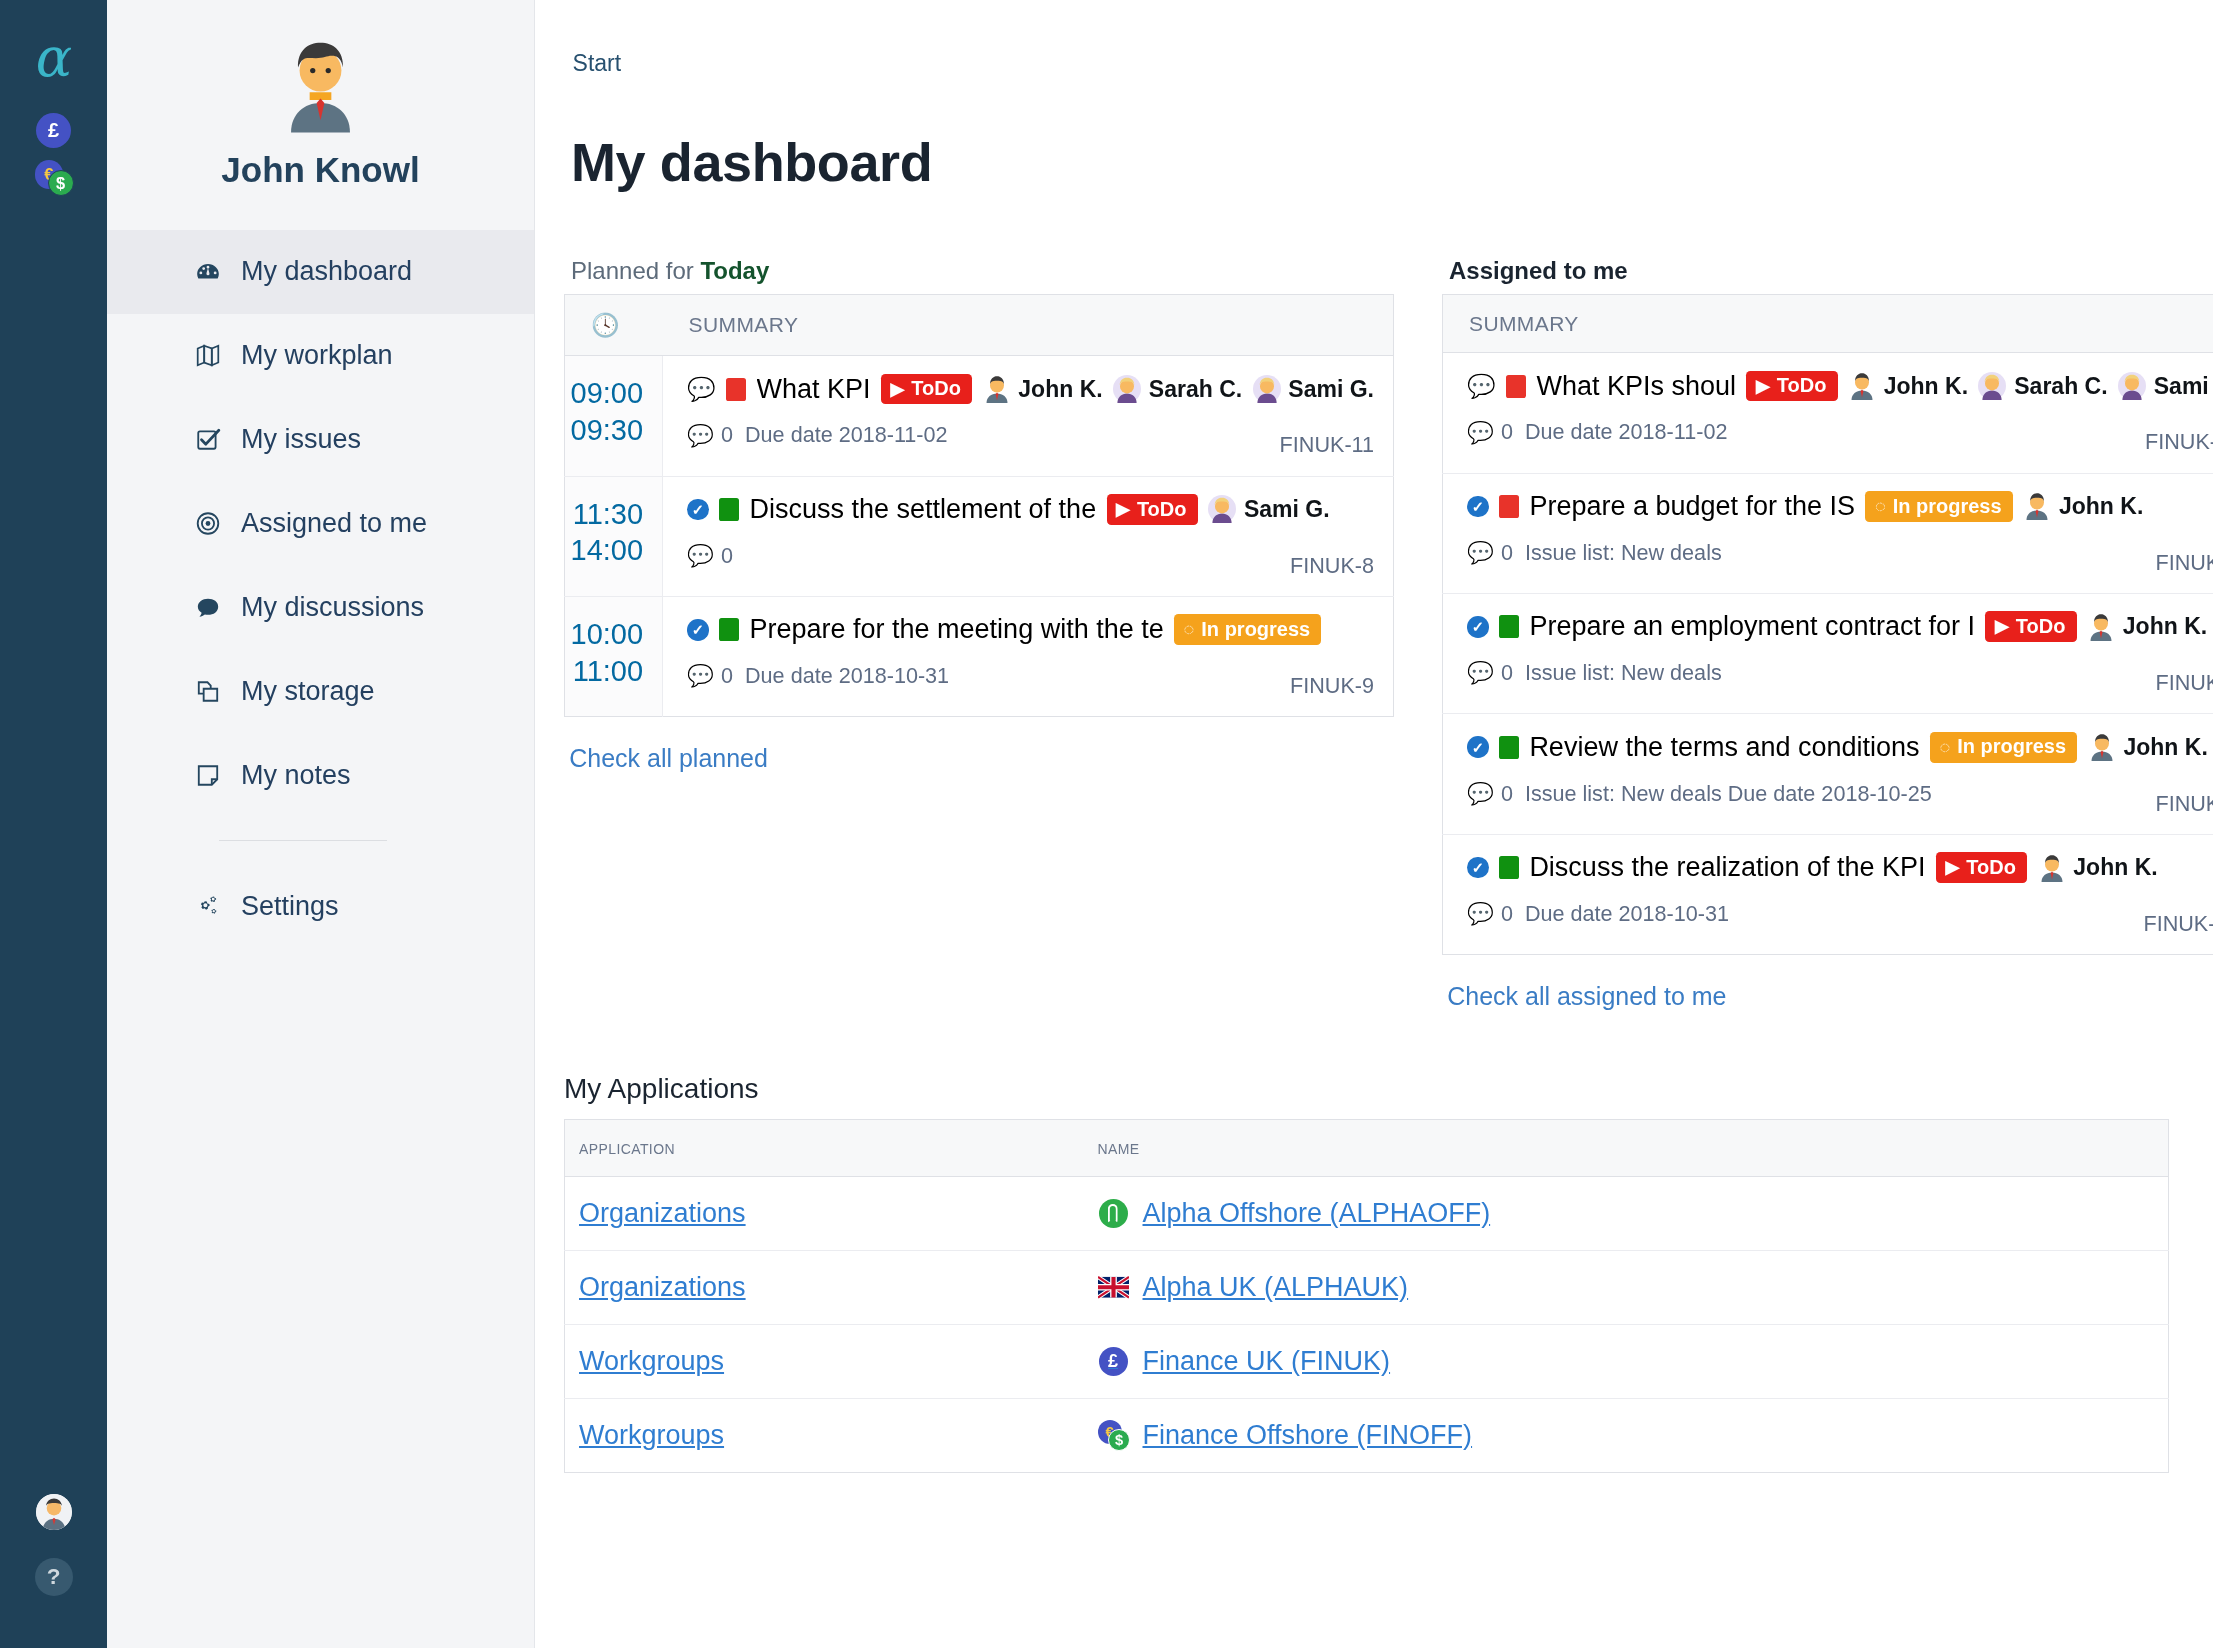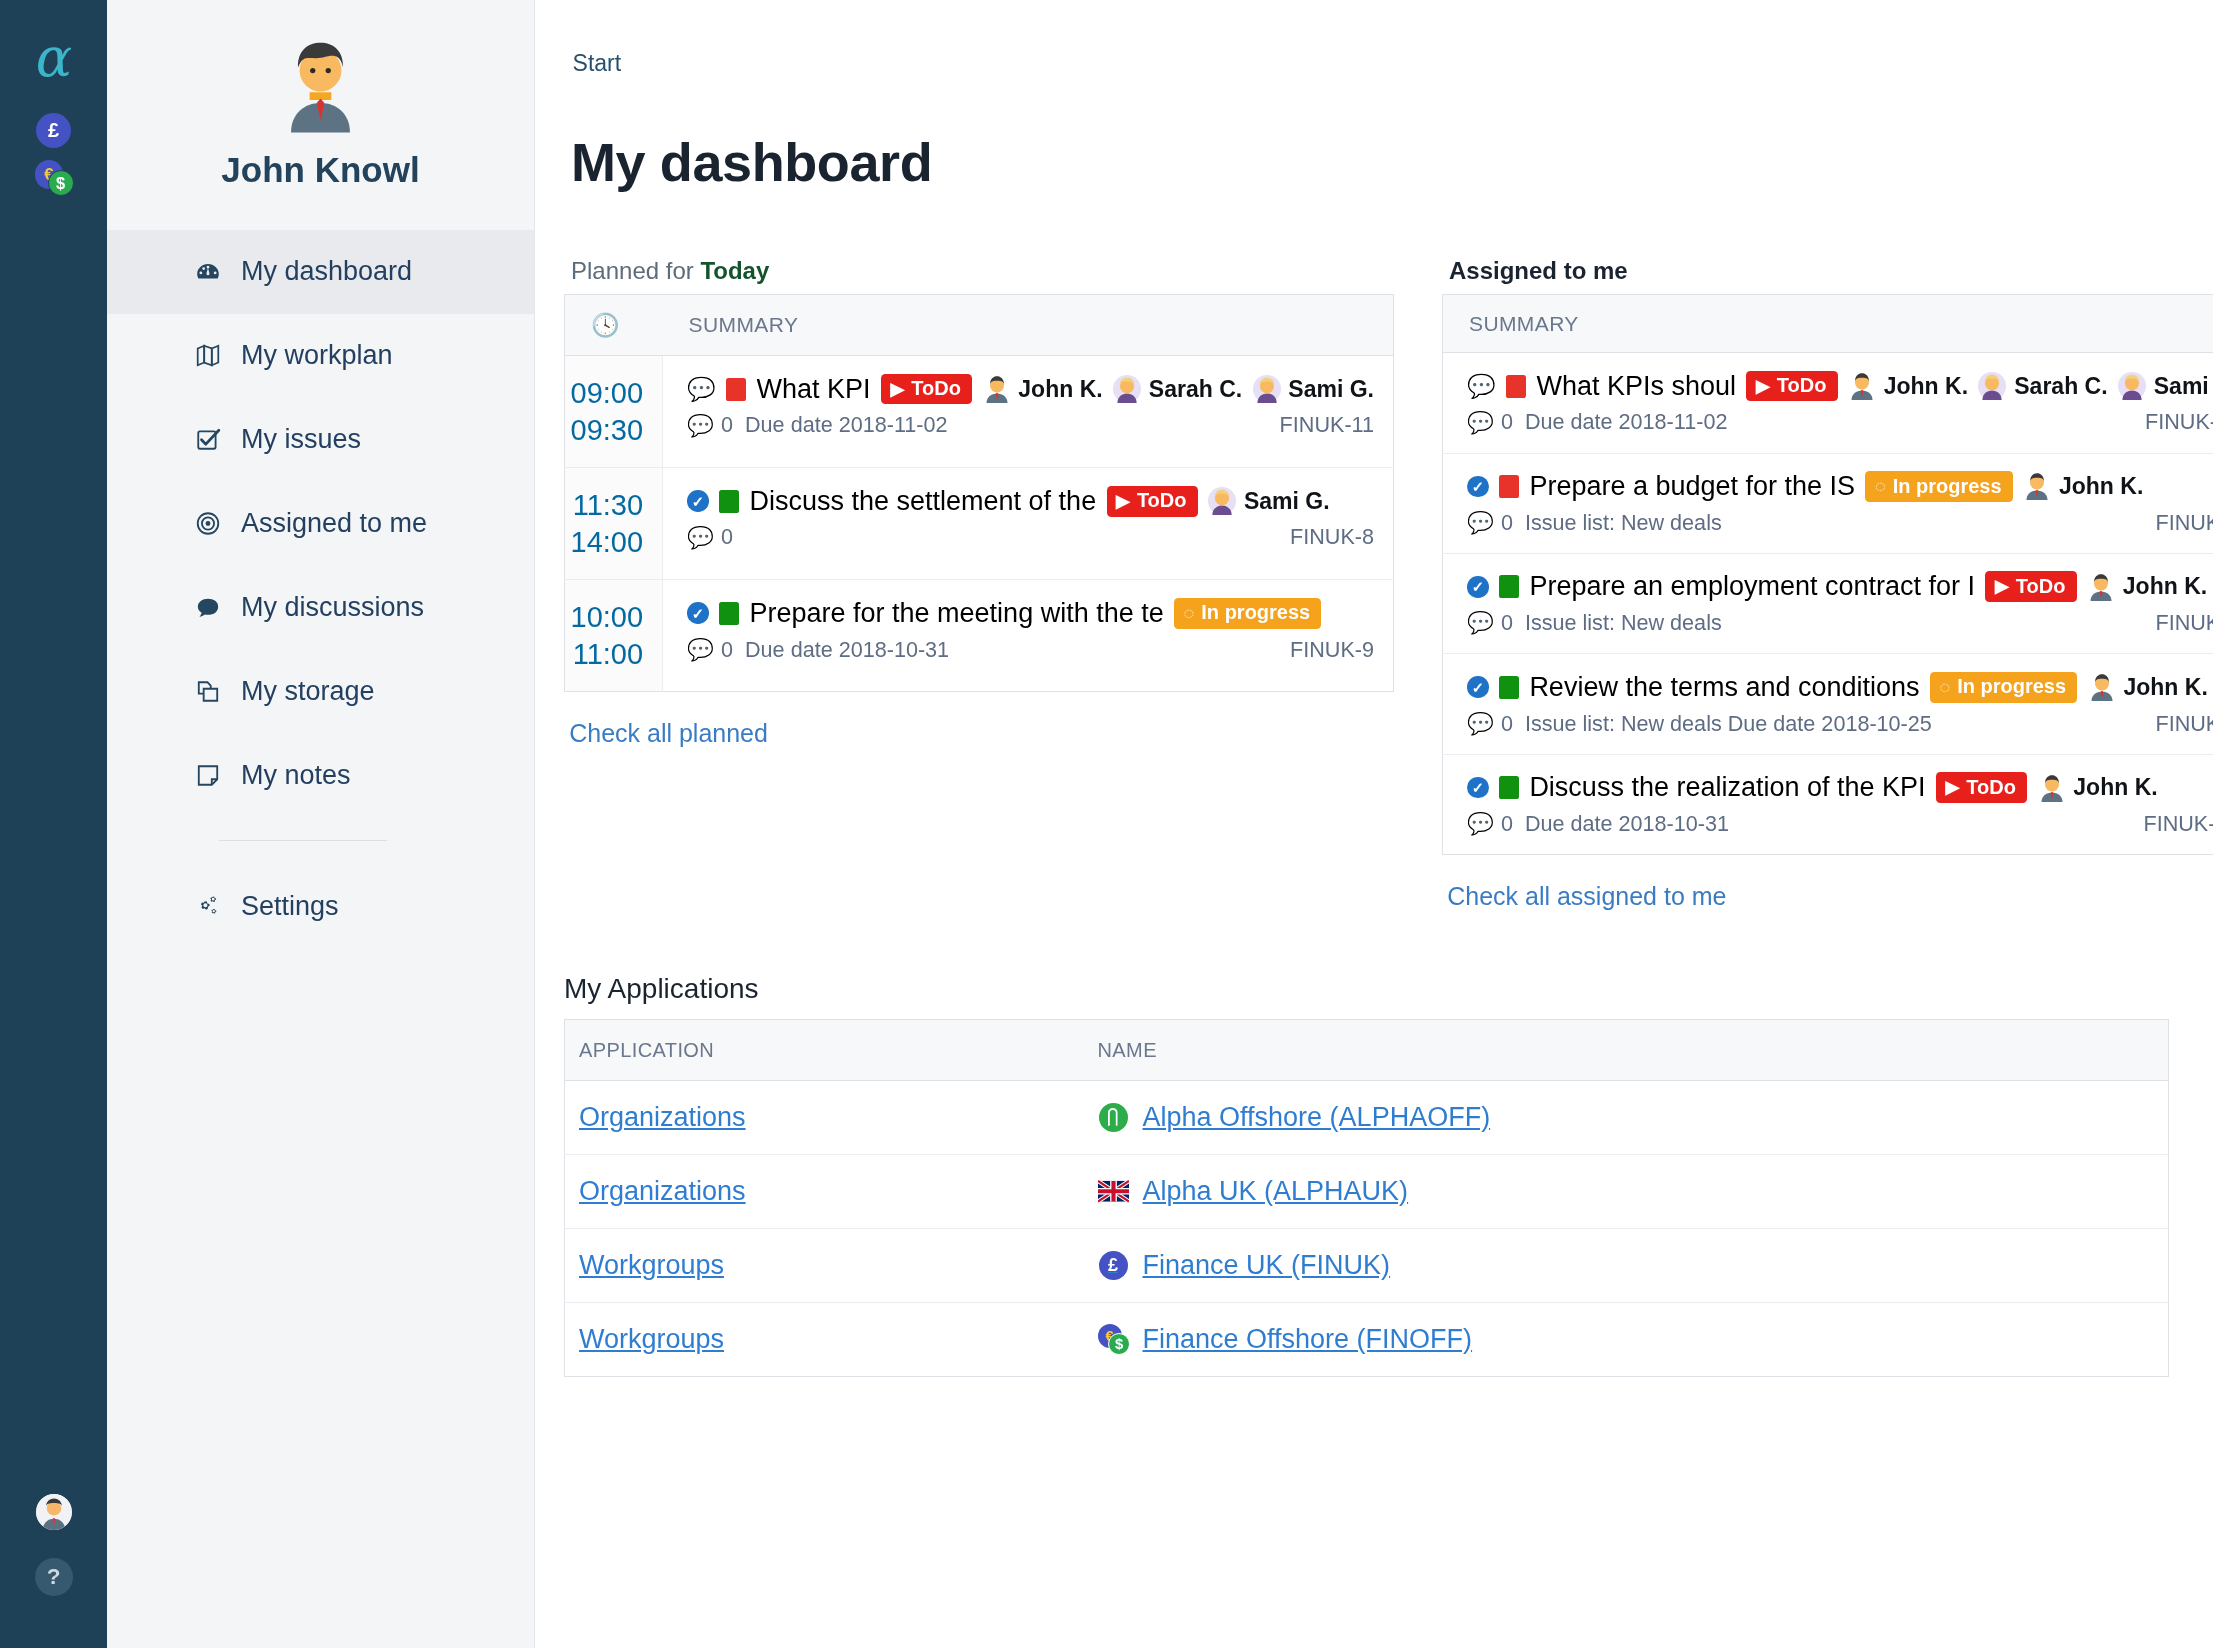--- a/index.html
+++ b/index.html
@@ -149,21 +149,21 @@
     padding-right: 19px;
   }
   .cell-body { padding: 17.3px 19px 17.3px 24px; vertical-align: top; }
 
   .line1 { display: flex; align-items: center; gap: 10.4px; white-space: nowrap; overflow: hidden; }
   .line2 {
     display: flex; align-items: center; gap: 12px;
     margin-top: 7.8px; font-size: 21.6px; color: #5e6c84; white-space: nowrap;
   }
   .line2 .spacer { flex: 1; }
-  .issue-key { font-size: 21.6px; color: #5e6c84; }
+  .issue-key { font-size: 21.6px; color: #5e6c84; margin-top: 20px; }
 
   .ico-discussion { color: #2267c4; font-size: 23px; line-height: 1; }
   .ico-check {
     width: 21.6px; height: 21.6px; border-radius: 50%;
     background: #1e73c8; color: #ffffff;
     display: inline-flex; align-items: center; justify-content: center;
     font-size: 14.7px; font-weight: bold; flex: 0 0 21.6px;
   }
   .prio { width: 20px; height: 23px; border-radius: 2.6px; flex: 0 0 20px; }
   .prio-red { background: #e8332a; }
@@ -195,21 +195,21 @@
     display: inline-block; margin: 27px 0 0 5.2px;
     font-size: 25px; color: #3a7cc4; cursor: pointer;
   }
 
   
   .apps-wrap { margin-top: 62px; padding-right: 15.6px; }
   .apps-title { font-size: 28px; font-weight: normal; color: #1a2430; margin: 0 0 14px 0; }
   .apps-tbl { width: 100%; border-collapse: collapse; background: #fff; border: 0.9px solid #dfe1e6; }
   .apps-tbl thead th {
     background: #f7f8f9; border-bottom: 0.9px solid #dfe1e6;
-    font-size: 20px; font-weight: normal; color: #6b778c; letter-spacing: 0.4px;
+    font-size: 14px; font-weight: normal; color: #6b778c; letter-spacing: 0.4px;
     text-align: left; padding: 19px 0 18px 14px; height: 57px;
   }
   .apps-tbl td {
     border-bottom: 0.9px solid #ebecf0;
     padding: 21px 0 21px 14px;
     font-size: 27px; color: #2f7dd1;
     height: 62px;
     text-decoration: underline;
   }
   .apps-tbl tr:last-child td { border-bottom: none; }

